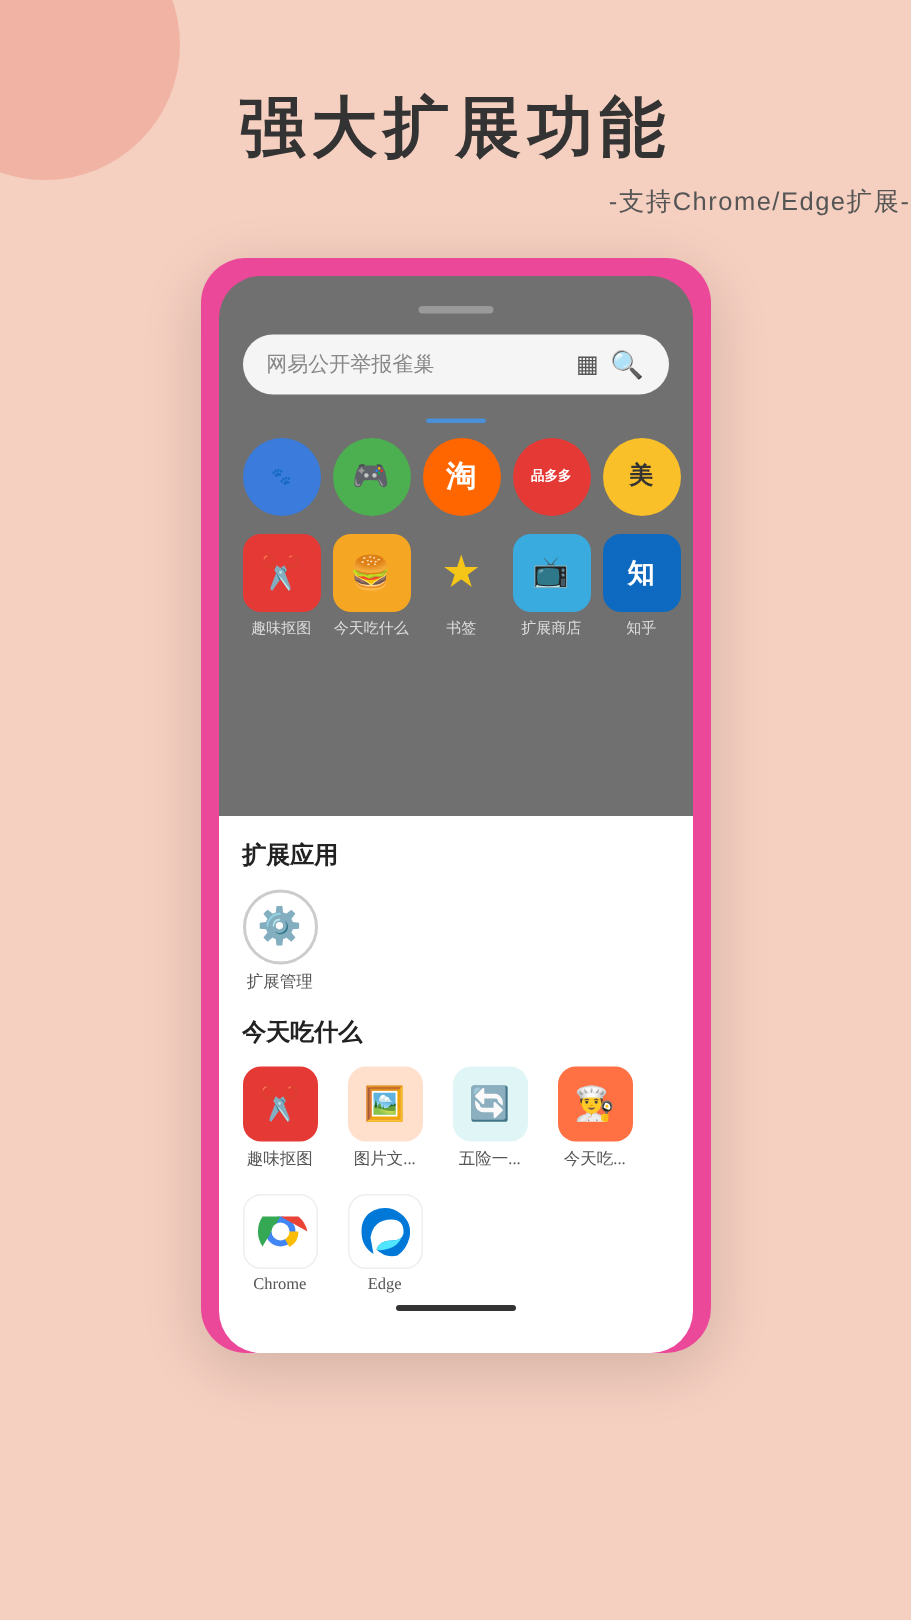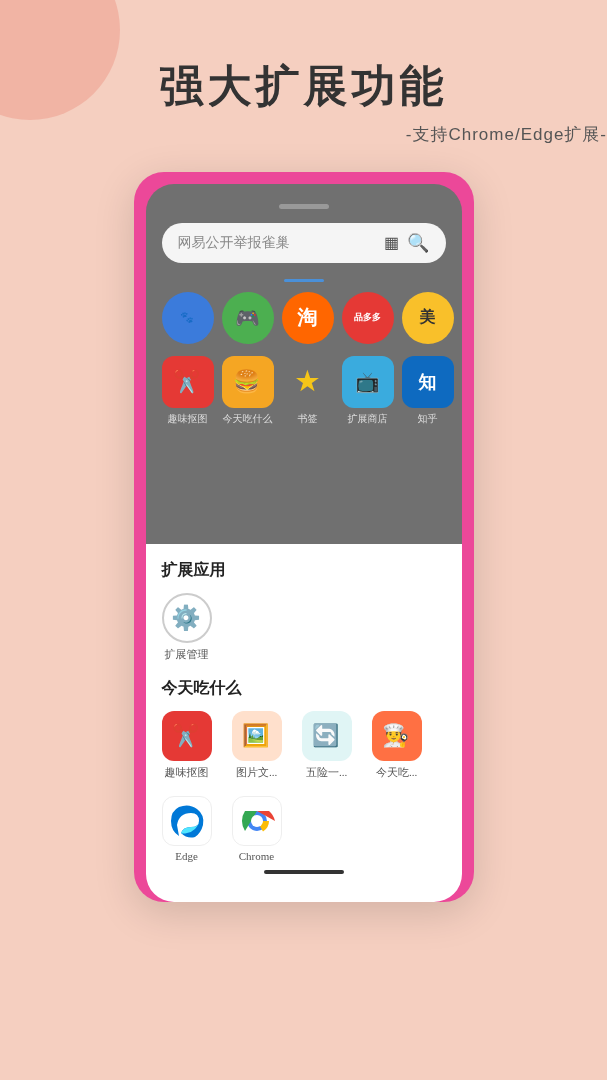--- a/index.html
+++ b/index.html
@@ -426,42 +426,42 @@
       </div>
       <div class="section-item">
         <div class="section-item-icon icon-orange2" style="border-radius:12px; font-size:22px;">👨‍🍳</div>
         <span class="section-item-label">今天吃...</span>
       </div>
     </div>
 
     <div class="store-row">
 
       <div class="section-item">
-        <div class="edge-icon">
-          <svg class="edge-svg" viewBox="0 0 36 36" xmlns="http://www.w3.org/2000/svg">
-            <circle cx="18" cy="18" r="18" fill="white"></circle>
-            <path d="M8 22 Q10 10 22 10 Q30 10 30 18 Q30 24 22 24 Q14 24 12 30 Q18 36 26 34 Q32 30 34 22 Q36 12 28 6 Q20 0 10 4 Q2 8 2 18 Q2 28 10 33 Z" fill="#0078d7"></path>
-            <path d="M12 30 Q14 24 22 24 Q30 24 30 18 Q28 28 18 30 Q14 31 12 30 Z" fill="#50e6ff"></path>
-          </svg>
-        </div>
-        <span class="section-item-label">Edge</span>
-      </div>
-
-      <div class="section-item">
         <div class="chrome-icon">
           <svg class="chrome-svg" viewBox="0 0 36 36" xmlns="http://www.w3.org/2000/svg">
             <circle cx="18" cy="18" r="18" fill="white"></circle>
             <circle cx="18" cy="18" r="10" fill="#4285f4"></circle>
             <path d="M18 8 h12 a18 18 0 0 1 6 10 z" fill="#ea4335"></path>
             <path d="M18 8 h-12 a18 18 0 0 0 0 20 z" fill="#34a853"></path>
             <path d="M30 18 a12 12 0 0 1 -6 10.4 l-6-10.4 z" fill="#fbbc05"></path>
             <circle cx="18" cy="18" r="6" fill="white"></circle>
           </svg>
         </div>
         <span class="section-item-label">Chrome</span>
       </div>
+
+      <div class="section-item">
+        <div class="edge-icon">
+          <svg class="edge-svg" viewBox="0 0 36 36" xmlns="http://www.w3.org/2000/svg">
+            <circle cx="18" cy="18" r="18" fill="white"></circle>
+            <path d="M8 22 Q10 10 22 10 Q30 10 30 18 Q30 24 22 24 Q14 24 12 30 Q18 36 26 34 Q32 30 34 22 Q36 12 28 6 Q20 0 10 4 Q2 8 2 18 Q2 28 10 33 Z" fill="#0078d7"></path>
+            <path d="M12 30 Q14 24 22 24 Q30 24 30 18 Q28 28 18 30 Q14 31 12 30 Z" fill="#50e6ff"></path>
+          </svg>
+        </div>
+        <span class="section-item-label">Edge</span>
+      </div>
     </div>
 
     <div class="bottom-nav">
       <div class="bottom-bar"></div>
     </div>
   </div>
 </div>
 
 </body></html>

